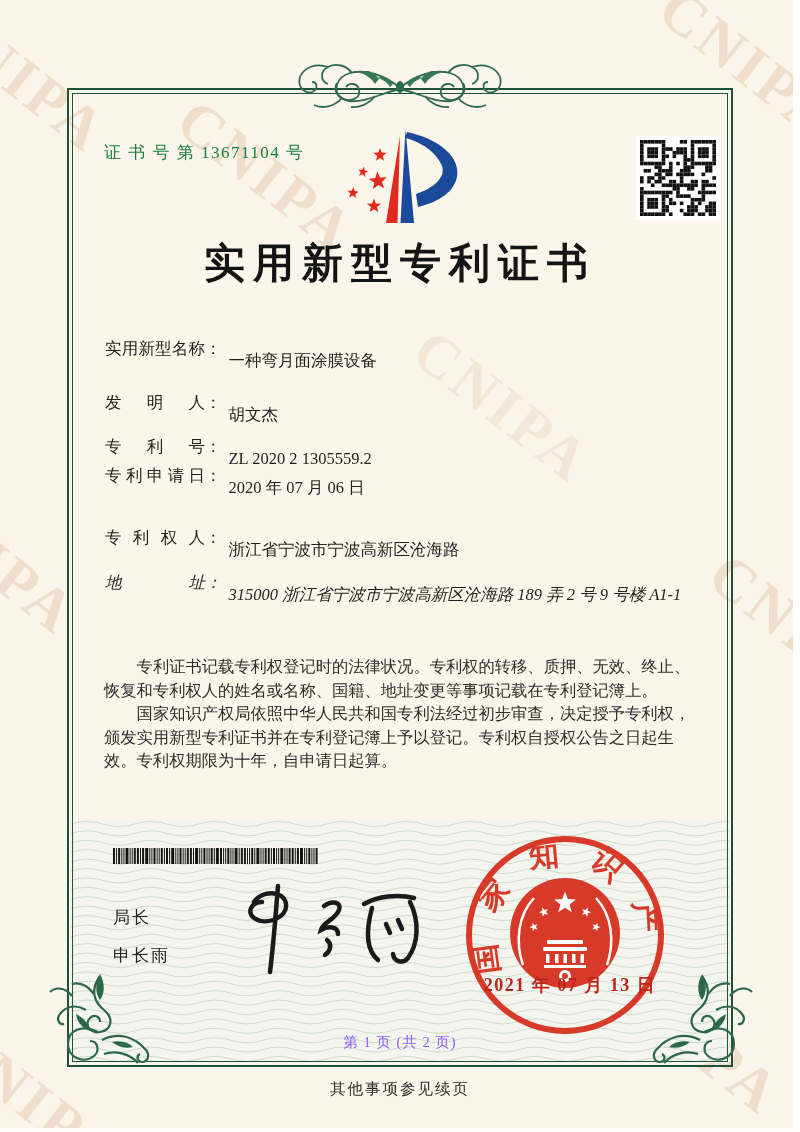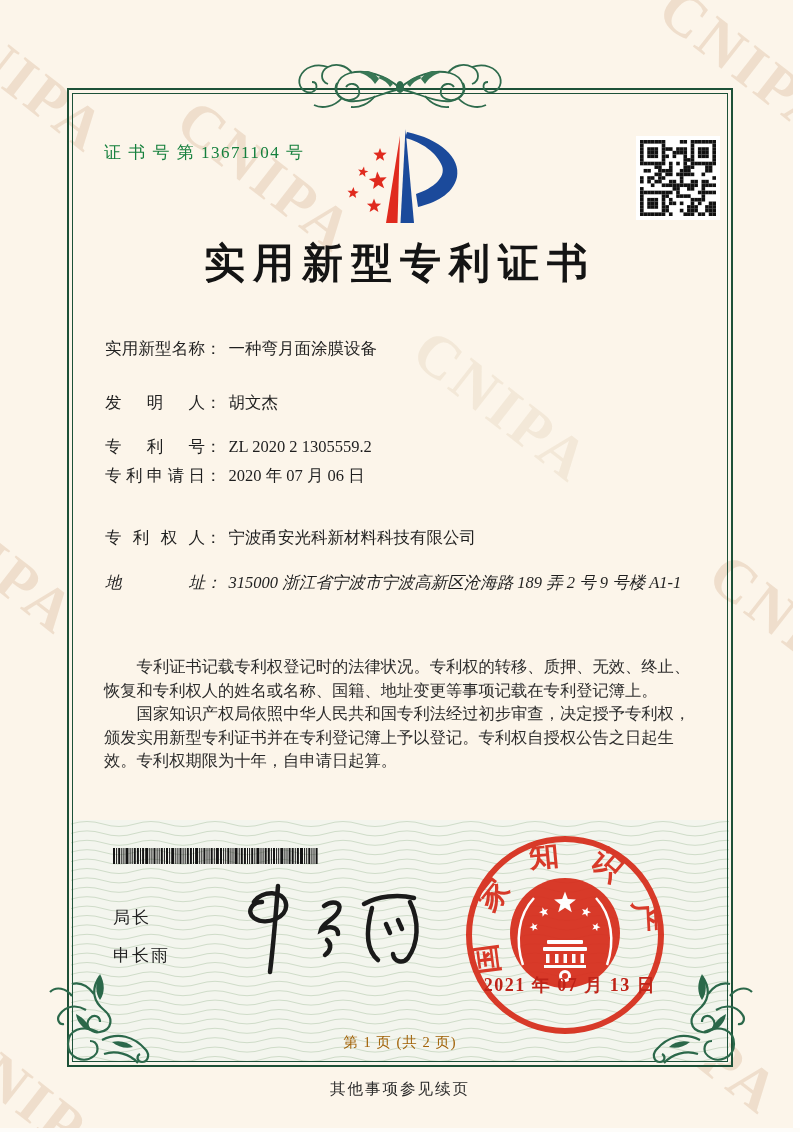--- a/index.html
+++ b/index.html
@@ -25,36 +25,36 @@
   
   .certno{position:absolute;left:104px;top:141px;z-index:5;font-size:17px;letter-spacing:1.5px;color:#15803d;}
   .logo{position:absolute;left:330px;top:122px;z-index:5;}
   .qr{position:absolute;left:636px;top:136px;z-index:5;background:#fff;padding:4px;line-height:0;}
   .title{position:absolute;left:0;top:236px;width:800px;text-align:center;z-index:5;
          font-size:41px;font-weight:bold;letter-spacing:8px;color:#141414;}
   .fields{position:absolute;left:105px;top:337px;width:606px;z-index:5;font-size:16.5px;color:#1f1f1f;}
   .frow{position:absolute;left:0;white-space:nowrap;}
   .flabel{display:inline-block;width:100px;text-align:justify;text-align-last:justify;vertical-align:top;line-height:24px;}
   .fcolon{vertical-align:top;line-height:24px;}
-  .fvalue{display:inline-block;max-width:474px;vertical-align:top;margin-left:7px;line-height:24px;white-space:normal;}
+  .fvalue{display:inline-block;max-width:474px;vertical-align:top;margin-left:7px;line-height:24px;white-space:normal;margin-top:12px;}
   .grantrow{position:absolute;left:105px;top:622px;width:620px;z-index:5;font-size:16.5px;color:#1f1f1f;}
   .grant2{position:absolute;left:325px;top:0;}
   .paras{position:absolute;left:104px;top:655px;width:594px;z-index:5;
          font-size:16.3px;line-height:23.6px;color:#2c2c2c;}
   .paras p{margin:0;text-indent:2em;}
   .barcode{position:absolute;left:113px;top:848px;z-index:5;line-height:0;}
   .signer{position:absolute;left:113px;top:906px;z-index:5;font-size:17px;color:#232323;
           font-family:"Liberation Sans","DejaVu Sans",sans-serif;}
   .signer div{margin-bottom:15px;letter-spacing:2px;}
   .signature{position:absolute;left:226px;top:880px;z-index:5;}
   .seal{position:absolute;left:460px;top:830px;z-index:6;opacity:.95;}
   .sealdate{position:absolute;left:468px;top:973px;width:204px;text-align:center;z-index:7;
             font-size:18px;font-weight:bold;color:#bf2318;letter-spacing:1.5px;white-space:nowrap;}
   .pageinfo{position:absolute;left:0;top:1033px;width:800px;text-align:center;z-index:5;
-            font-size:14.5px;color:#a16207;letter-spacing:1px;}
+            font-size:14.5px;color:#8b5cf6;letter-spacing:1px;}
   .note{position:absolute;left:0;top:1079px;width:800px;text-align:center;z-index:2;
         font-size:15.5px;color:#2a2a2a;letter-spacing:2px;}
   .edge-r{position:absolute;right:0;top:0;width:7px;height:100%;background:#fff;z-index:9;}
   .edge-b{position:absolute;left:0;bottom:0;width:100%;height:4px;background:#fdfcf9;z-index:9;}
 </style>
 </head>
 <body>
 
 <div class="page">
 
@@ -412,21 +412,21 @@
       </svg>
   </div>
 
   <div class="title">实用新型专利证书</div>
 
   <div class="fields" id="fields">
       <div class="frow" style="top: 0px;"><span class="flabel">实用新型名称</span><span class="fcolon">：</span><span class="fvalue">一种弯月面涂膜设备</span></div>
       <div class="frow" style="top: 54px;"><span class="flabel">发明人</span><span class="fcolon">：</span><span class="fvalue">胡文杰</span></div>
       <div class="frow" style="top: 98px;"><span class="flabel">专利号</span><span class="fcolon">：</span><span class="fvalue">ZL 2020 2 1305559.2</span></div>
       <div class="frow" style="top: 127px;"><span class="flabel">专利申请日</span><span class="fcolon">：</span><span class="fvalue">2020 年 07 月 06 日</span></div>
-      <div class="frow" style="top: 189px;"><span class="flabel">专利权人</span><span class="fcolon">：</span><span class="fvalue">宁波甬安光科新材料科技有限公司</span></div>
+      <div class="frow" style="top: 189px;"><span class="flabel">专利权人</span><span class="fcolon">：</span><span class="fvalue">浙江省宁波市宁波高新区沧海路</span></div>
       <div class="frow" style="top: 234px; font-style: italic;"><span class="flabel">地址</span><span class="fcolon">：</span><span class="fvalue">315000 浙江省宁波市宁波高新区沧海路 189 弄 2 号 9 号楼 A1-1</span></div>
     </div>
 
 
   <div class="paras">
     <p>专利证书记载专利权登记时的法律状况。专利权的转移、质押、无效、终止、恢复和专利权人的姓名或名称、国籍、地址变更等事项记载在专利登记簿上。</p>
     <p>国家知识产权局依照中华人民共和国专利法经过初步审查，决定授予专利权，颁发实用新型专利证书并在专利登记簿上予以登记。专利权自授权公告之日起生效。专利权期限为十年，自申请日起算。</p>
   </div>
 
   <div class="barcode">

